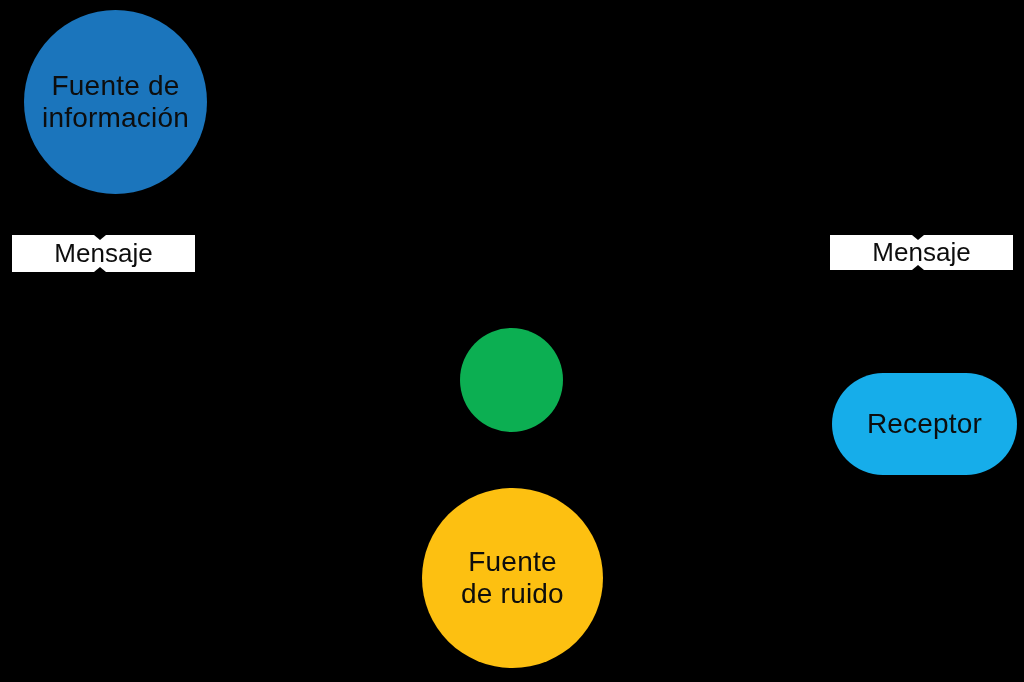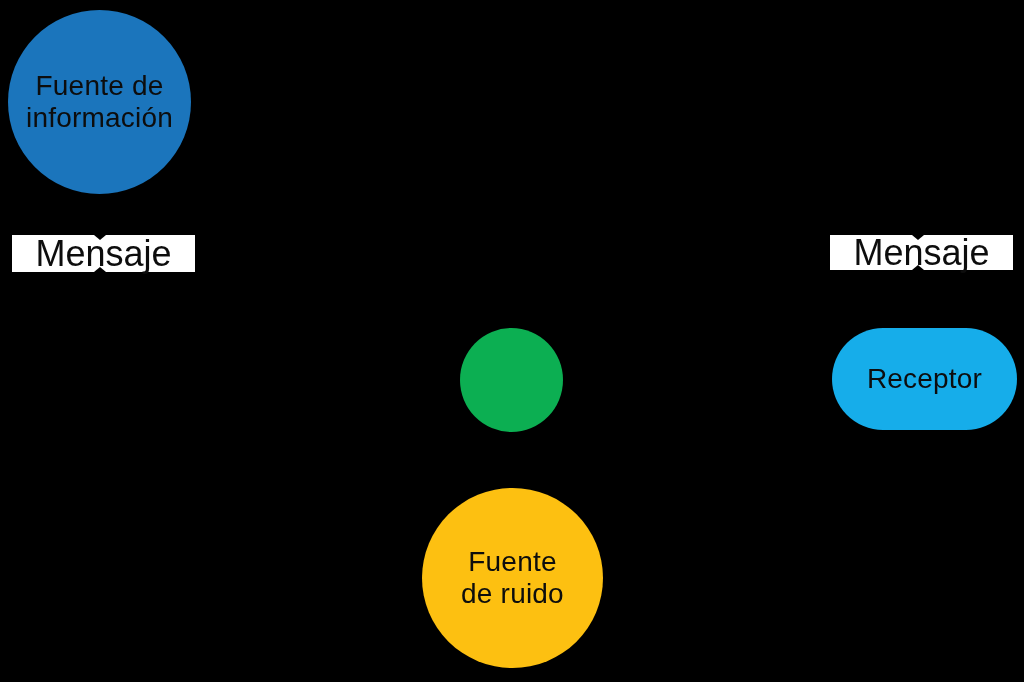--- a/index.html
+++ b/index.html
@@ -22,29 +22,29 @@
     align-items: center;
     justify-content: center;
     text-align: center;
     font-size: 28px;
     line-height: 1.15;
     white-space: pre-line;
     letter-spacing: 0.2px;
   }
   .circle { border-radius: 50%; }
 
-  .fuente-info  { left: 8px;  top: 10px;  width: 183px; height: 184px; }
+  .fuente-info  { left: 24px;  top: 10px;  width: 183px; height: 184px; }
   .destinatario { left: 830px; top: 5px;   width: 180px; height: 182px; padding-top: 8px; box-sizing: border-box; }
 
   .mensaje-box {
     position: absolute;
     display: flex;
     align-items: center;
     justify-content: center;
-    font-size: 36px;
+    font-size: 26px;
   }
   .mensaje-left  { left: 12px;  top: 235px; width: 183px; height: 37px; }
   .mensaje-right { left: 830px; top: 235px; width: 183px; height: 35px; }
 
   .pill { border-radius: 60px; }
   .transmisor { left: 10px;  top: 325px; width: 185px; height: 104px; }
   .receptor   { left: 832px; top: 328px; width: 185px; height: 102px; }
 
   .canal        { left: 460px; top: 328px; width: 103px; height: 104px; }
   .fuente-ruido { left: 422px; top: 488px; width: 181px; height: 180px; }
@@ -77,21 +77,21 @@
     <span class="notch notch-bottom"></span>
   </div>
 
   <div class="mensaje-box mensaje-right" style="background-color: rgb(255, 255, 255);">
     <span class="notch notch-top"></span>
     <span>Mensaje</span>
     <span class="notch notch-bottom"></span>
   </div>
 
 
-  <div class="node pill receptor" style="background-color: rgb(22, 173, 234);">
+  <div class="node pill receptor" style="background-color: rgb(22, 173, 234); margin-top: 45px;">
     <span>Receptor</span>
   </div>
 
   <div class="node circle canal" style="background-color: rgb(12, 175, 82);">
     <span></span>
   </div>
 
   <div class="node circle fuente-ruido" style="background-color: rgb(253, 192, 17); text-align: center;">
     <span>Fuente
 de ruido</span>

